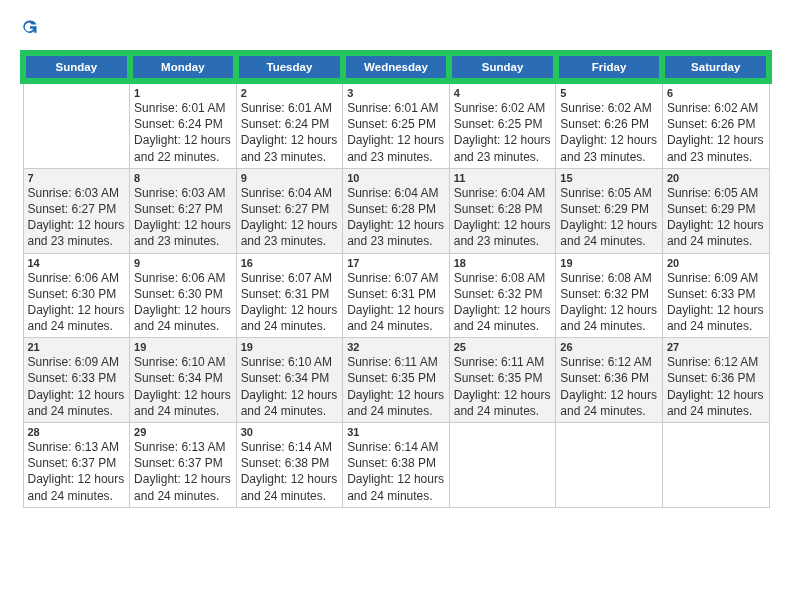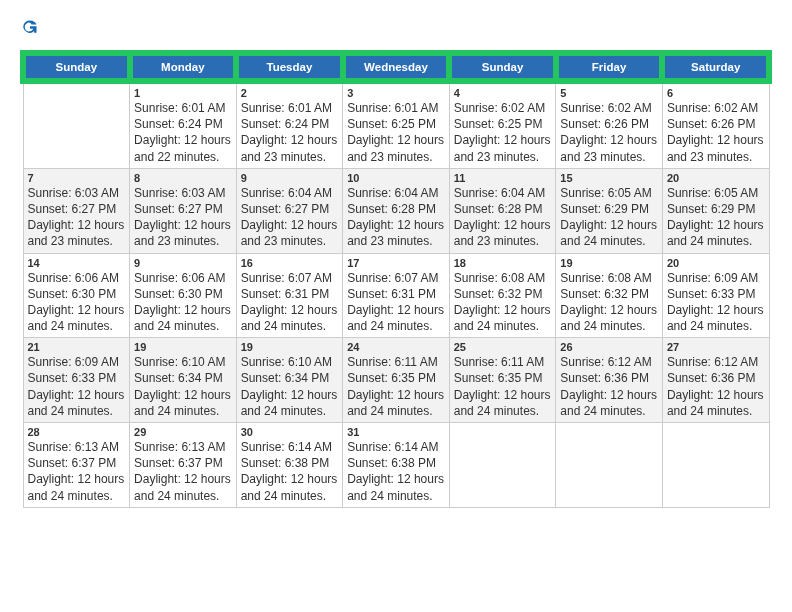--- a/index.html
+++ b/index.html
@@ -220,21 +220,21 @@
           </td>
           <td>
             <span class="day-number">19</span>
             <div class="day-info">Sunrise: 6:10 AM<br>Sunset: 6:34 PM<br>Daylight: 12 hours and 24 minutes.</div>
           </td>
           <td>
             <span class="day-number">19</span>
             <div class="day-info">Sunrise: 6:10 AM<br>Sunset: 6:34 PM<br>Daylight: 12 hours and 24 minutes.</div>
           </td>
           <td>
-            <span class="day-number">24</span>
+            <span class="day-number">32</span>
             <div class="day-info">Sunrise: 6:11 AM<br>Sunset: 6:35 PM<br>Daylight: 12 hours and 24 minutes.</div>
           </td>
           <td>
             <span class="day-number">25</span>
             <div class="day-info">Sunrise: 6:11 AM<br>Sunset: 6:35 PM<br>Daylight: 12 hours and 24 minutes.</div>
           </td>
           <td>
             <span class="day-number">26</span>
             <div class="day-info">Sunrise: 6:12 AM<br>Sunset: 6:36 PM<br>Daylight: 12 hours and 24 minutes.</div>
           </td>

